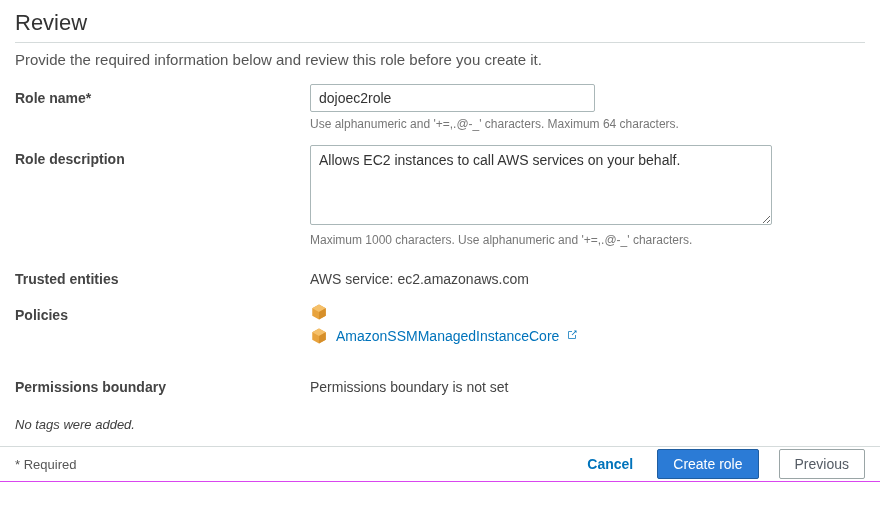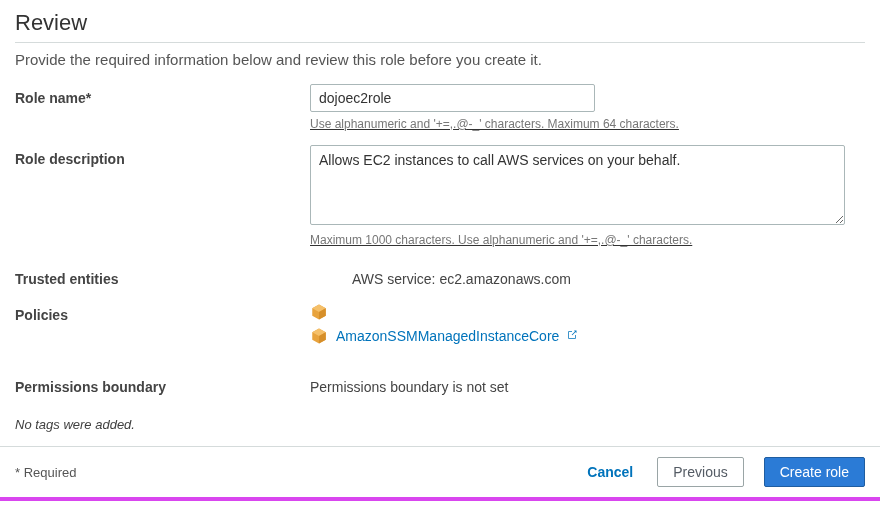--- a/index.html
+++ b/index.html
@@ -42,33 +42,32 @@
       font-weight: 700;
     }
     .form-value {
       flex: 1;
       font-size: 14px;
       color: #444;
       padding-top: 6px;
     }
     .form-value-input {
       flex: 1;
-      text-decoration: underline;
     }
     input[type="text"] {
       width: 285px;
       padding: 5px 8px;
       border: 1px solid #aab7b8;
       border-radius: 2px;
       font-size: 14px;
       color: #333;
       height: 28px;
     }
     textarea {
-      width: 535px;
+      width: 462px;
       height: 80px;
       padding: 6px 8px;
       border: 1px solid #aab7b8;
       border-radius: 2px;
       font-size: 14px;
       color: #333;
       font-family: inherit;
       resize: both;
     }
     .helper-text {
@@ -93,22 +92,22 @@
     }
     .tags-note {
       font-style: italic;
       font-size: 13px;
       color: #404040;
       margin-top: 22px;
       margin-bottom: 14px;
     }
     .footer {
       border-top: 1px solid #d5dbdb;
-      border-bottom: 4px solid #d946ef;
-      padding: 10px 15px;
+      border-bottom: 1px solid #d946ef;
+      padding: 2px 15px;
       display: flex;
       align-items: center;
       justify-content: space-between;
     }
     .required-note {
       font-size: 13px;
       color: #555;
     }
     .footer-buttons {
       display: flex;
@@ -165,21 +164,21 @@
   </div>
 
   <div class="form-row" style="margin-top:14px;">
     <div class="form-label">Role description</div>
     <div class="form-value-input">
       <textarea style="">Allows EC2 instances to call AWS services on your behalf.</textarea>
       <div class="helper-text">Maximum 1000 characters. Use alphanumeric and '+=,.@-_' characters.</div>
     </div>
   </div>
 
-  <div class="form-row" style="margin-top:18px;gap:42px;">
+  <div class="form-row" style="margin-top:18px;">
     <div class="form-label">Trusted entities</div>
     <div class="form-value">AWS service: ec2.amazonaws.com</div>
   </div>
 
   <div class="form-row" style="margin-top:14px;">
     <div class="form-label">Policies</div>
     <div class="form-value" style="padding-top:2px;">
       <div class="policy-item">
         <svg class="cube-icon" viewBox="0 0 24 24">
             <path fill="#e8a33d" d="M12 2 3 7v10l9 5 9-5V7l-9-5z"></path>
@@ -208,16 +207,16 @@
     <div class="form-value">Permissions boundary is not set</div>
   </div>
 
   <div class="tags-note">No tags were added.</div>
 </div>
 
 <div class="footer">
   <div class="required-note">* Required</div>
   <div class="footer-buttons">
     <button class="btn-link">Cancel</button>
+    <button class="btn btn-primary">Create role</button>
     <button class="btn btn-default">Previous</button>
-    <button class="btn btn-primary">Create role</button>
   </div>
 </div>
 
 </body></html>

